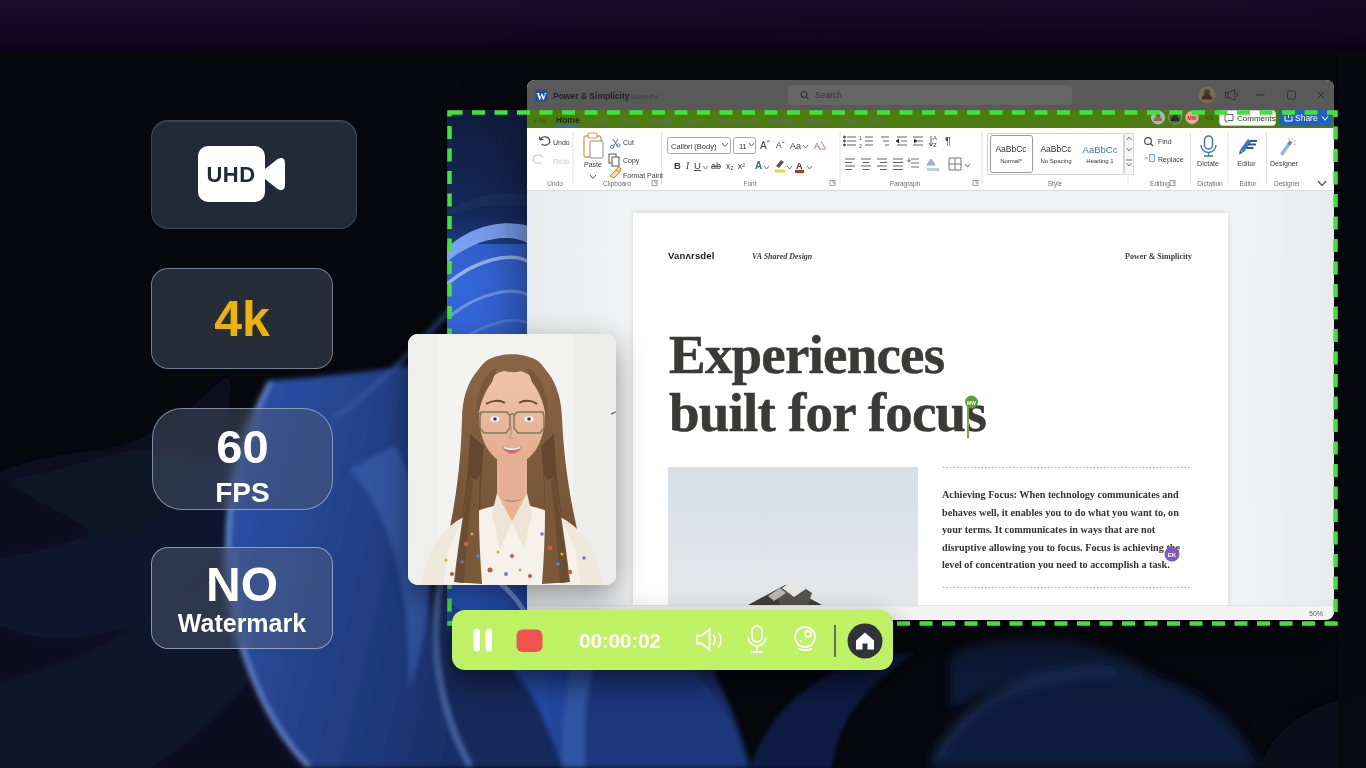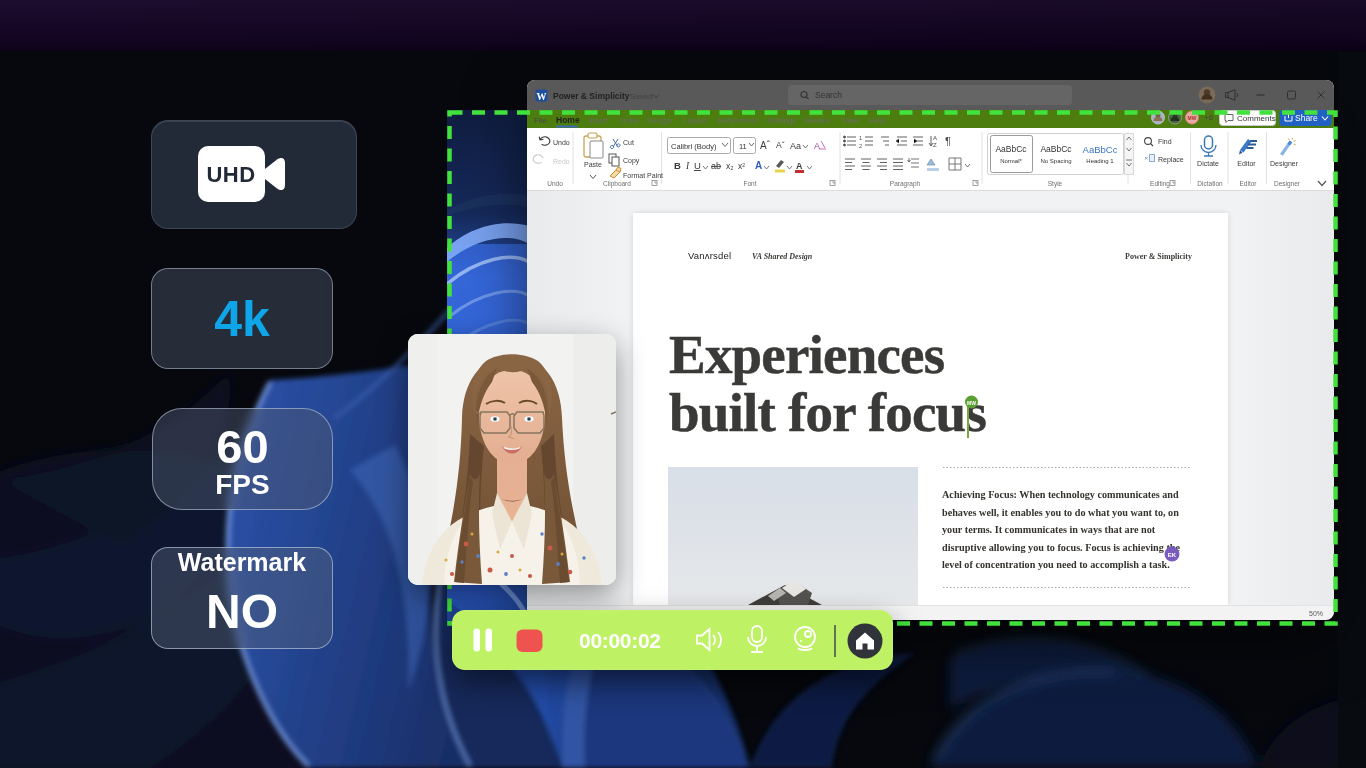--- a/index.html
+++ b/index.html
@@ -300,21 +300,21 @@
   <rect x="446" y="52.5" width="5" height="5"></rect>
         <path d="M448 54 h2 v2"></path>
   <rect x="643" y="52.5" width="5" height="5"></rect>
         <path d="M645 54 h2 v2"></path>
  </g>
  <path d="M791 53 l4 4.5 l4 -4.5" stroke="#555" stroke-width="1.2" fill="none"></path>
 </svg>
 
 <div class="abs" style="left:527px;top:190px;width:807px;height:415px;background:linear-gradient(90deg,#e8eaec,#f0f2f4 12%,#f0f2f4 88%,#e8eaec);border-top:1px solid #dcdcdc;"></div>
 <div class="abs" style="left:633px;top:213px;width:595px;height:392px;background:#ffffff;box-shadow:0 0 6px rgba(0,0,0,0.12);"></div>
-<div class="abs" style="left:668px;top:250px;width:60px;height:12px;font-size:9.5px;font-weight:normal;color:#1d1d1d;letter-spacing:0.2px;margin-left:20px;">Vanʌrsdel</div>
+<div class="abs" style="left:668px;top:250px;width:60px;height:12px;font-size:9.5px;font-weight:bold;color:#1d1d1d;letter-spacing:0.2px;">Vanʌrsdel</div>
 <div class="abs" style="left:752px;top:251.5px;width:100px;font-size:8px;color:#3c3c38;font-family:'Liberation Serif',serif;font-weight:bold;font-style:italic;">VA Shared Design</div>
 <div class="abs" style="left:1060px;top:251.5px;width:132px;font-size:8px;color:#3c3c38;text-align:right;font-family:'Liberation Serif',serif;font-weight:bold;">Power &amp; Simplicity</div>
 <div class="abs" style="left:669px;top:326px;width:540px;font-family:'Liberation Serif',serif;font-size:55px;line-height:57.6px;color:#3a3a38;letter-spacing:-0.8px;font-weight:bold;-webkit-text-stroke:0.5px #3a3a38;">Experiences<br>built for focus</div>
 <svg class="abs" style="left:955px;top:393px" width="30" height="50" viewBox="0 0 30 50">
  <line x1="13" y1="10" x2="13" y2="45" stroke="#7aa83f" stroke-width="2"></line>
  <circle cx="16.5" cy="9" r="6.5" fill="#5b9e31"></circle>
  <text x="16.5" y="11.5" font-size="5" fill="#ffffff" text-anchor="middle" font-weight="bold">MW</text>
 </svg>
 
 <div class="abs" style="left:668px;top:467px;width:250px;height:138px;background:linear-gradient(180deg,#d8dfe8,#dfe3e8 55%,#e6e8ea);overflow:hidden;">
@@ -434,30 +434,30 @@
  <rect x="449.5" y="112.5" width="886" height="511" fill="none" stroke="#41e23c" stroke-width="4.5" stroke-dasharray="13 9.5"></rect>
 </svg>
 
 <div class="abs" style="z-index:40;left:151px;top:120px;width:180px;height:107px;border-radius:17px;background:rgba(38,46,60,0.9);border:1px solid rgba(160,175,200,0.22);backdrop-filter:blur(5px);box-shadow:inset 0 1px 0 rgba(255,255,255,0.1);padding-left:24px;">
  <svg class="abs" style="left:45px;top:24px" width="90" height="58" viewBox="0 0 90 58">
   <rect x="1" y="1" width="67" height="56" rx="10" fill="#ffffff"></rect>
   <path d="M68 24 L 80 14.5 C 84.5 11.5 88 13 88 18 V 40 C 88 45 84.5 46.5 80 43.5 L 68 34 Z" fill="#ffffff"></path>
   <text x="34" y="37" font-size="22" font-weight="bold" text-anchor="middle" fill="#222a38" letter-spacing="0.5">UHD</text>
  </svg>
 </div>
-<div class="abs" style="z-index:40;left:151px;top:268px;width:180px;height:99px;border-radius:17px;background:rgba(70,80,100,0.5);border:1px solid rgba(195,208,226,0.5);backdrop-filter:blur(5px);color:#0ea5e9;text-align:center;">
+<div class="abs" style="z-index:40;left:151px;top:268px;width:180px;height:99px;border-radius:17px;background:rgba(70,80,100,0.5);border:1px solid rgba(195,208,226,0.5);backdrop-filter:blur(5px);color:#eab308;text-align:center;">
  <div style="margin-top:25px;font-size:50px;font-weight:bold;line-height:1;">4k</div>
 </div>
 <div class="abs" style="z-index:40;left:152px;top:408px;width:179px;height:100px;border-radius:30px;background:rgba(78,90,112,0.47);border:1px solid rgba(200,214,232,0.55);backdrop-filter:blur(5px);color:#fff;text-align:center;">
  <div style="margin-top:14px;font-size:47px;font-weight:bold;line-height:1;">60</div>
- <div style="font-size:28px;font-weight:bold;line-height:1;margin-top:1px;">FPS</div>
+ <div style="font-size:28px;font-weight:bold;line-height:1;margin-top:9px;">FPS</div>
 </div>
 <div class="abs" style="z-index:40;left:151px;top:547px;width:180px;height:100px;border-radius:17px;background:rgba(85,98,122,0.45);border:1px solid rgba(205,218,235,0.58);backdrop-filter:blur(5px);color:#fff;text-align:center;">
+ <div style="margin-top:13px;font-size:48px;font-weight:bold;line-height:1;">NO</div>
  <div style="font-size:25px;font-weight:bold;line-height:1;margin-top:2px;">Watermark</div>
- <div style="margin-top:13px;font-size:48px;font-weight:bold;line-height:1;">NO</div>
 </div>
 
 <div class="abs" style="z-index:40;left:452px;top:610px;width:439px;height:58px;border-radius:13px;background:#bef264;border:1px solid rgba(255,255,255,0.07);box-shadow:0 12px 30px rgba(0,0,0,0.5);">
 <svg class="abs" style="left:0;top:0" width="439" height="58" viewBox="0 0 439 58">
  <rect x="20.5" y="17.5" width="6.5" height="23" rx="3" fill="#ffffff"></rect>
  <rect x="32.5" y="17.5" width="6.5" height="23" rx="3" fill="#ffffff"></rect>
  <rect x="63.5" y="18.5" width="26" height="22.5" rx="6" fill="#ef5350"></rect>
  <text x="126" y="37" font-size="21" font-weight="bold" fill="#ffffff" letter-spacing="-0.3">00:00:02</text>
  <g stroke="#ffffff" stroke-width="1.8" fill="none">
   <path d="M244 24.5 h5 l7.5 -6.5 v21 l-7.5 -6.5 h-5 z" fill="none"></path>

